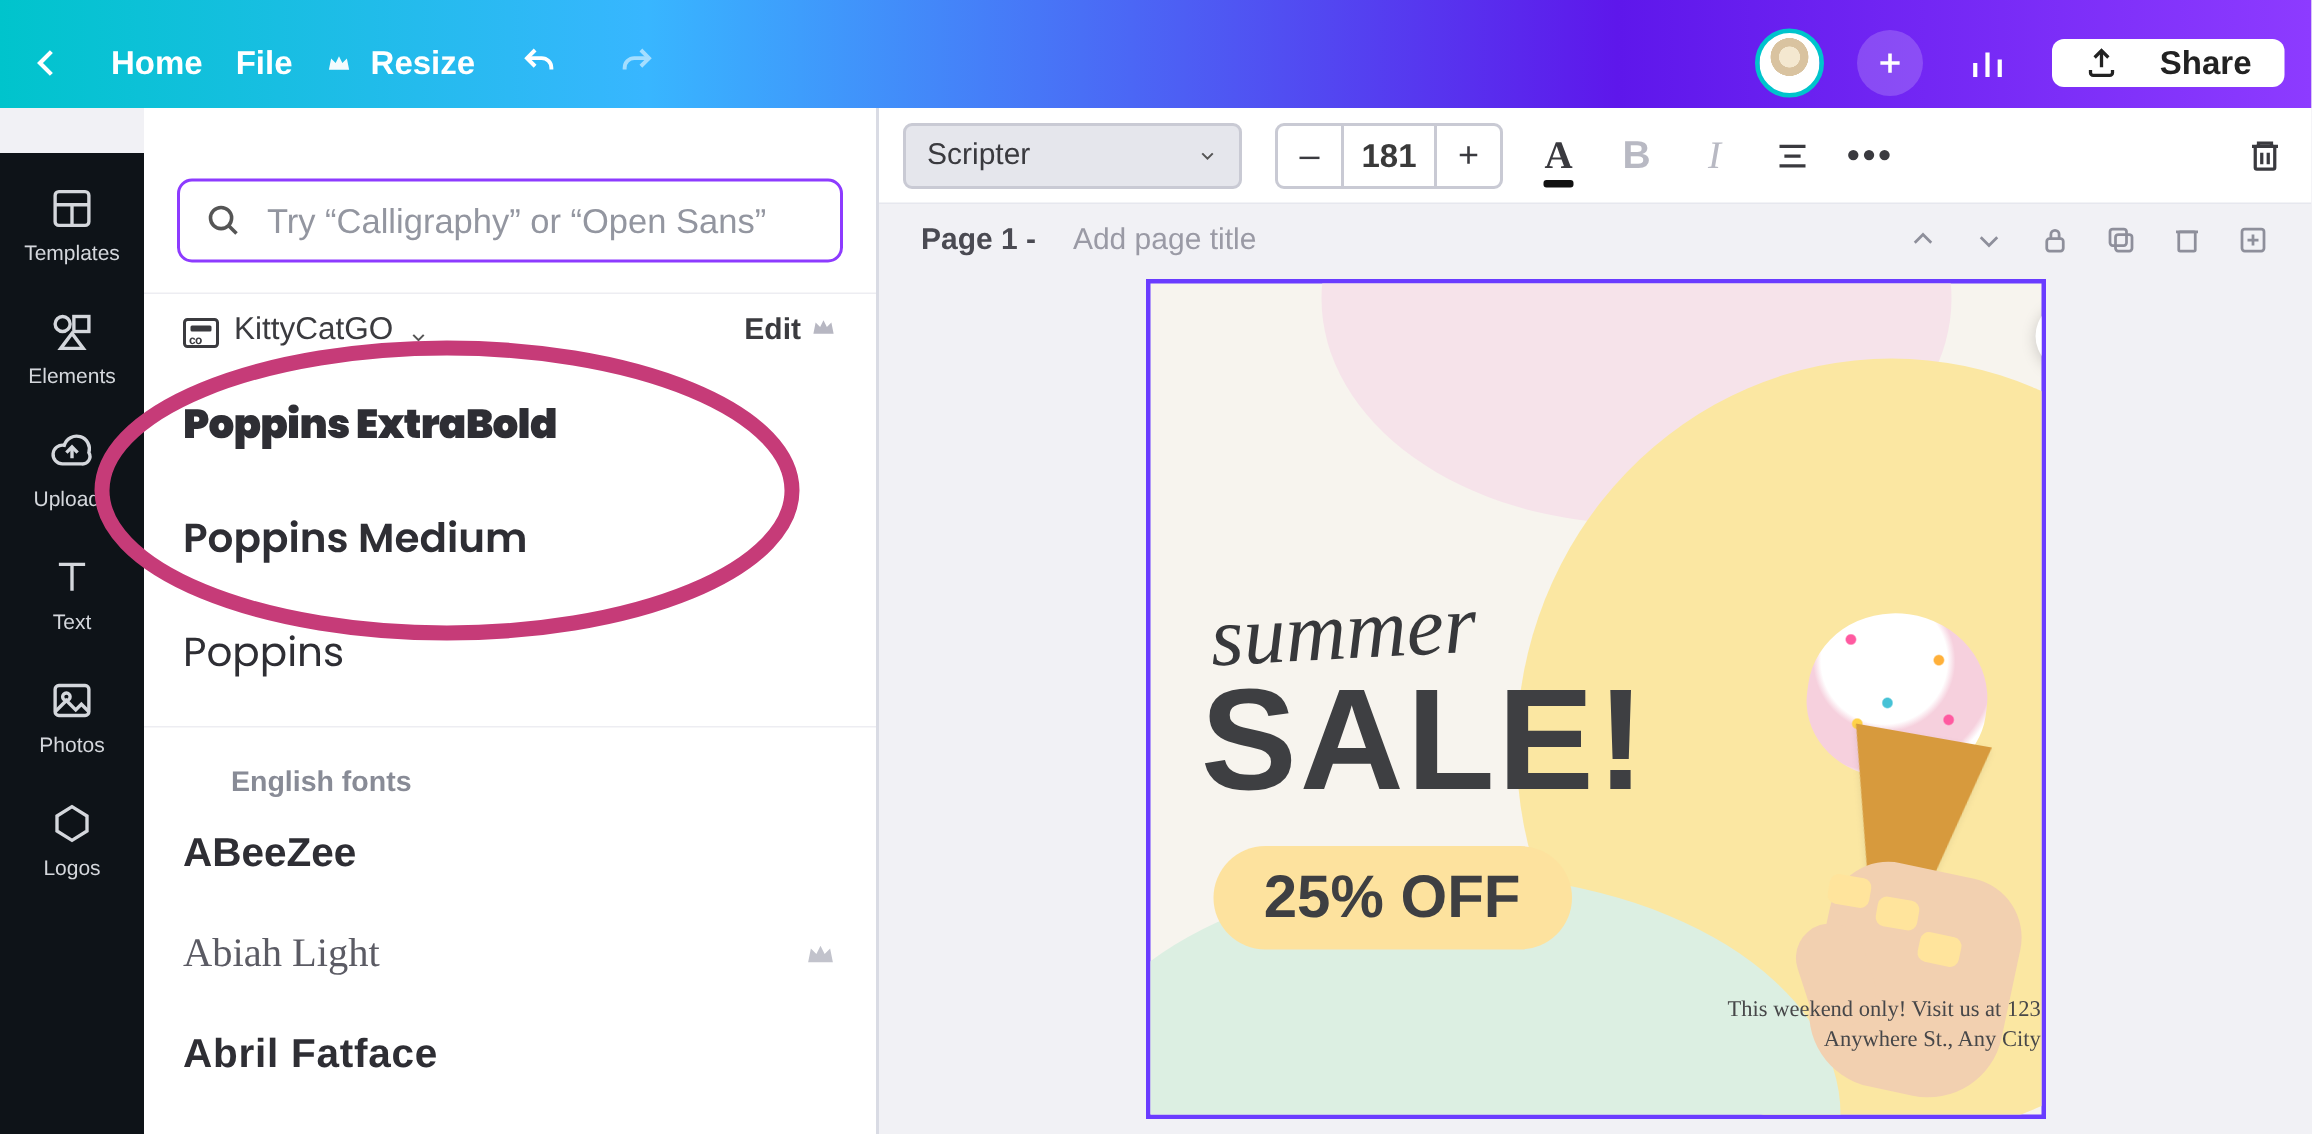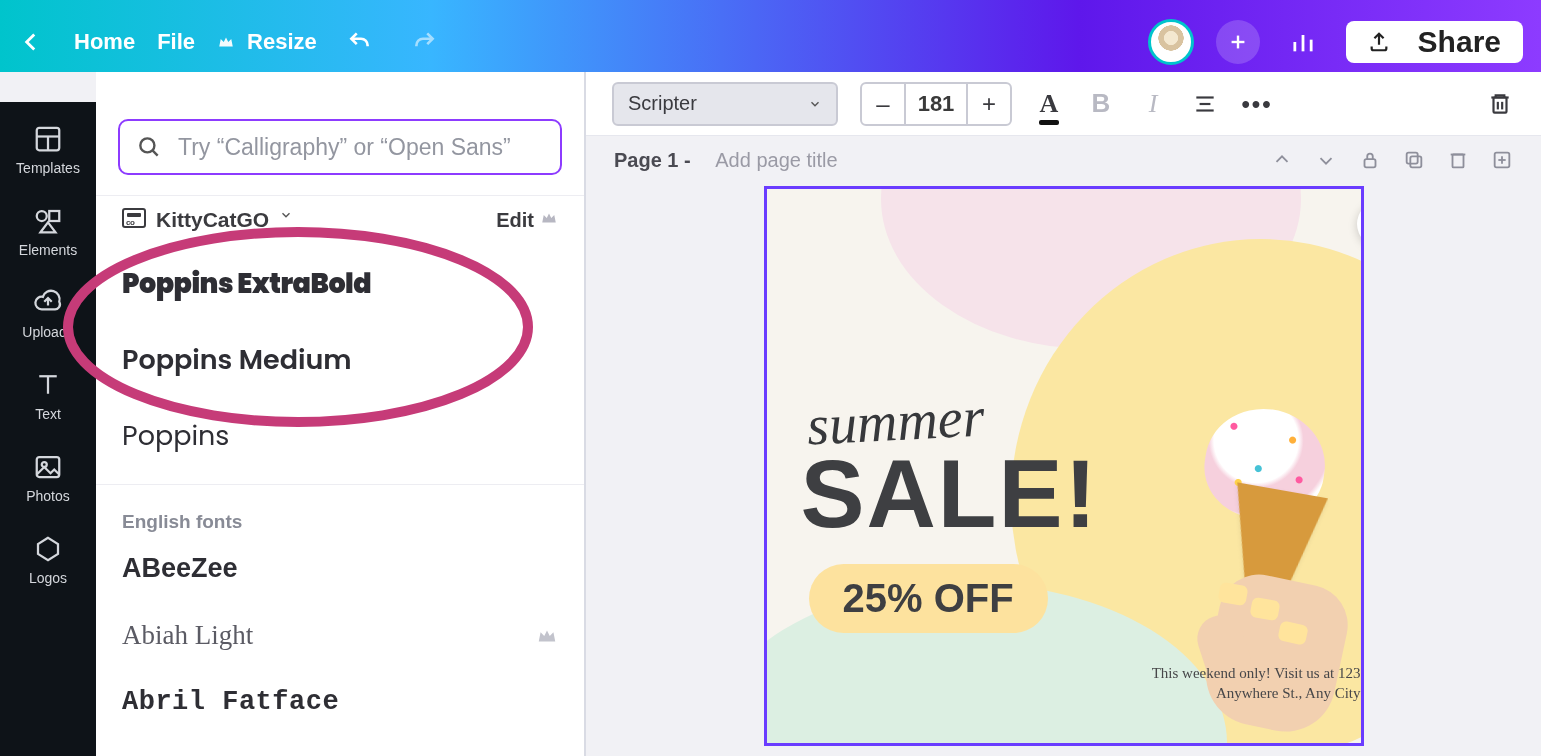--- a/index.html
+++ b/index.html
@@ -28,71 +28,71 @@
     padding:0 18px 0 10px;
     background:linear-gradient(90deg,var(--grad-a) 0%, var(--grad-b) 28%, var(--grad-c) 70%, var(--grad-d) 100%);
     color:#fff;font-weight:600;
   }
   .top-left,.top-right{display:flex;align-items:center;gap:22px;margin-top:12px;}
   .icon-btn{display:inline-flex;align-items:center;justify-content:center;width:42px;height:42px;border-radius:8px;cursor:pointer;}
   .top-link{font-size:22px;cursor:pointer;display:flex;align-items:center;gap:8px;}
   .crown-svg{width:18px;height:18px;fill:#fff;opacity:.95;margin-right:4px;}
   .avatar{width:46px;height:46px;border-radius:50%;border:3px solid var(--teal);background:radial-gradient(circle at 50% 40%, #f4e8d0 0 22%, #d9c3a0 23% 40%, #ffffff 41% 100%);box-shadow:0 0 0 2px #fff inset;cursor:pointer;}
   .plus-circle{width:44px;height:44px;border-radius:50%;background:rgba(255,255,255,.18);display:flex;align-items:center;justify-content:center;cursor:pointer;}
-  .share-btn{background:#fff;color:#222;border-radius:8px;height:42px;padding:0 22px;display:flex;align-items:center;gap:28px;font-size:30px;font-weight:700;cursor:pointer;}
+  .share-btn{background:#fff;color:#222;border-radius:8px;height:32px;padding:0 22px;display:flex;align-items:center;gap:28px;font-size:22px;font-weight:700;cursor:pointer;}
 
   
   .workspace{display:flex;height:calc(756px - 72px);}
 
   
   .rail{width:96px;background:var(--side);color:#c8ccd2;display:flex;flex-direction:column;align-items:center;padding-top:10px;gap:6px;margin-top:30px;}
   .rail-item{width:100%;display:flex;flex-direction:column;align-items:center;gap:6px;padding:12px 0;font-size:14px;cursor:pointer;color:#d4d7dc;}
   .rail-item svg{width:30px;height:30px;fill:none;stroke:#d4d7dc;stroke-width:1.8;}
 
   
   .font-panel{width:490px;background:#fff;border-right:2px solid #d9dbe4;display:flex;flex-direction:column;padding:0;position:relative;}
   .search-wrap{padding:20px 22px;border-bottom:1px solid #ededf2;}
   .search{
     display:flex;align-items:center;gap:14px;height:56px;border:2px solid #8d3bff;border-radius:10px;padding:0 16px;color:#8a8a96;font-size:23px;margin-top:27px;
   }
   .search svg{width:26px;height:26px;stroke:#555;fill:none;stroke-width:2.2;}
   .search input{flex:1;border:0;outline:0;font-size:23px;color:#333;background:transparent;}
   .search input::placeholder{color:#9396a0;}
 
   .brand-row{display:flex;align-items:center;justify-content:space-between;padding:12px 26px 8px;}
-  .brand-left{display:flex;align-items:flex-start;gap:10px;font-size:21px;font-weight:700;color:#3b3b3f;cursor:pointer;}
+  .brand-left{display:flex;align-items:flex-end;gap:10px;font-size:21px;font-weight:400;color:#3b3b3f;cursor:pointer;}
   .brand-ico{width:24px;height:20px;border:2px solid #3b3b3f;border-radius:3px;position:relative;}
   .brand-ico::before{content:"";position:absolute;left:3px;right:3px;top:3px;height:4px;background:#3b3b3f;border-radius:1px;}
   .brand-ico::after{content:"co";position:absolute;bottom:-1px;left:2px;font-size:8px;font-weight:900;color:#3b3b3f;letter-spacing:-.5px;}
   .edit-link{font-size:20px;font-weight:700;color:#3b3b3f;display:flex;align-items:flex-start;gap:6px;cursor:pointer;}
   .mini-crown{width:18px;height:18px;fill:#b7b7c2;}
 
   .font-list{padding:6px 26px 0;}
   .font-item{padding:18px 0;font-size:27px;color:#2e2e34;cursor:pointer;display:flex;align-items:center;justify-content:space-between;}
   .font-item .prem{width:22px;height:22px;fill:#c2c3cc;}
   .divider{height:1px;background:#ededf2;margin:10px -26px;}
-  .section-label{color:#888b96;font-weight:700;font-size:19px;padding:16px 0 2px;}
+  .section-label{color:#888b96;font-weight:700;font-size:19px;padding:16px 0 2px;margin-left:32px;}
 
   
   .f-poppins-xb{font-weight:900;font-family:"Poppins","Segoe UI",sans-serif;letter-spacing:-.5px;}
   .f-poppins-md{font-weight:600;font-family:"Poppins","Segoe UI",sans-serif;}
   .f-poppins{font-weight:400;font-family:"Poppins","Segoe UI",sans-serif;}
   .f-abee{font-weight:700;}
   .f-abiah{font-family:"Times New Roman",serif;font-weight:300;color:#5b5b64;}
-  .f-abril{font-family:Liberation Mono, monospace;font-weight:900;letter-spacing:.5px;text-align:center;}
+  .f-abril{font-family:Liberation Sans, sans-serif;font-weight:900;letter-spacing:.5px;text-align:center;}
   .f-abula{font-weight:300;}
 
   
   .ellipse-annot{position:absolute;left:-58px;top:145px;width:520px;height:220px;pointer-events:none;}
   .ellipse-annot svg{width:100%;height:100%;}
 
   
   .canvas-area{flex:1;background:var(--canvas-bg);display:flex;flex-direction:column;}
 
-  .prop-bar{height:64px;background:#fff;border-bottom:1px solid #e6e7ee;display:flex;align-items:center;padding:0 26px;gap:22px;}
+  .prop-bar{height:64px;background:#fff;border-bottom:1px solid #e6e7ee;display:flex;align-items:center;padding:0 16px;gap:22px;}
   .font-select{height:44px;width:226px;border:2px solid #c9cad4;border-radius:6px;background:#e5e6ec;display:flex;align-items:center;justify-content:space-between;padding:0 14px;font-size:20px;color:#3a3a3f;cursor:pointer;}
   .size-group{display:flex;align-items:center;height:44px;border:2px solid #c9cad4;border-radius:6px;overflow:hidden;}
   .size-btn{width:42px;display:flex;align-items:center;justify-content:center;font-size:24px;color:#3a3a3f;cursor:pointer;user-select:none;}
   .size-val{width:64px;text-align:center;font-size:22px;font-weight:700;border-left:2px solid #c9cad4;border-right:2px solid #c9cad4;height:100%;display:flex;align-items:center;justify-content:center;}
   .tool-ico{width:30px;height:30px;display:flex;align-items:center;justify-content:center;cursor:pointer;color:#3a3a3f;}
   .tool-ico svg{width:26px;height:26px;stroke:#3a3a3f;fill:none;stroke-width:2;}
   .color-A{position:relative;font-size:26px;font-weight:700;font-family:Georgia,serif;}
   .color-A::after{content:"";position:absolute;left:-1px;right:-1px;bottom:-6px;height:5px;background:#111;border-radius:2px;}
   .spacer{flex:1;}
   .trash-right{margin-left:auto;}

